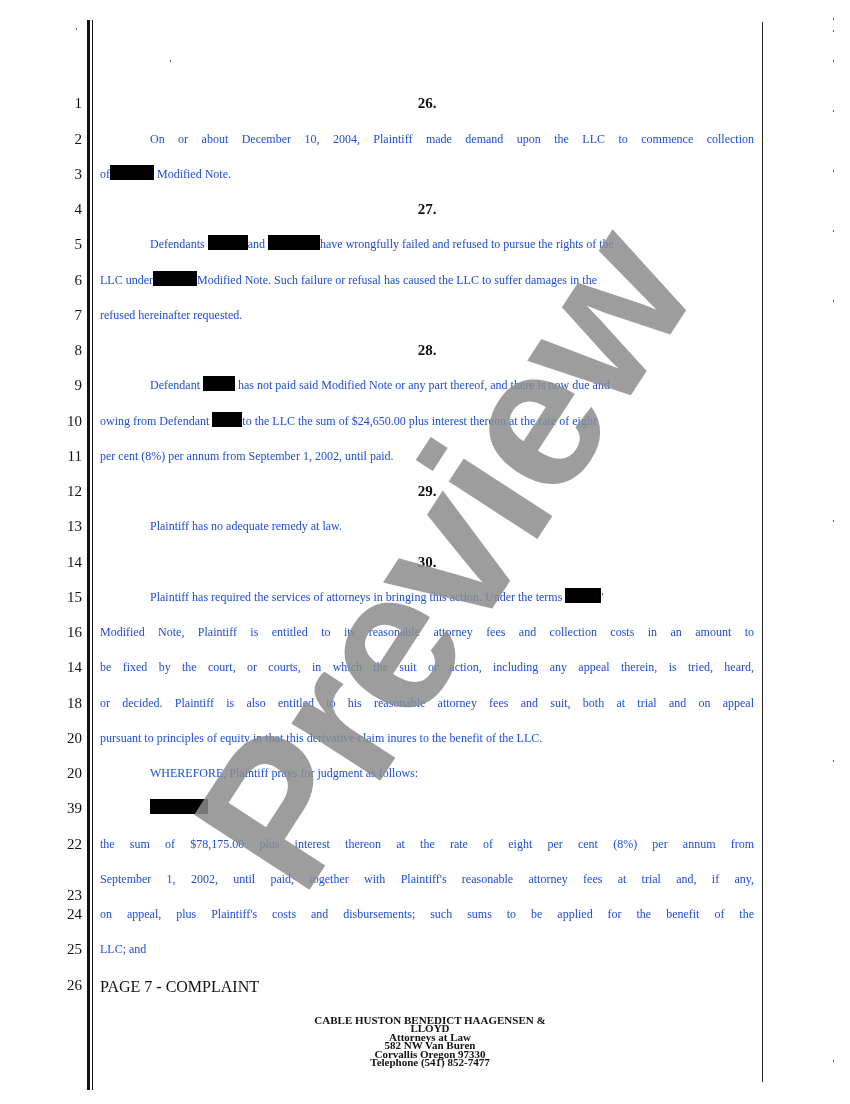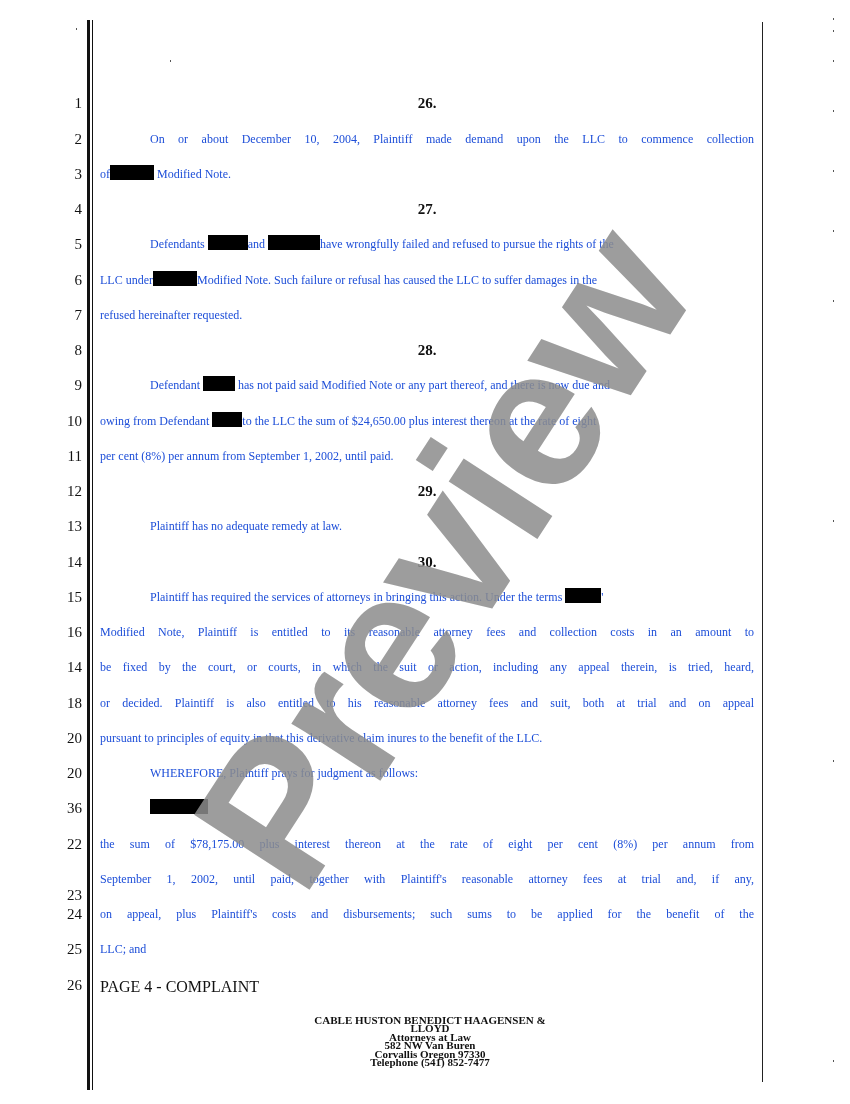--- a/index.html
+++ b/index.html
@@ -58,21 +58,21 @@
     <div class="line-no" style="top:447px">11</div>
     <div class="line-no" style="top:482px">12</div>
     <div class="line-no" style="top:517px">13</div>
     <div class="line-no" style="top:553px">14</div>
     <div class="line-no" style="top:588px">15</div>
     <div class="line-no" style="top:623px">16</div>
     <div class="line-no" style="top:658px">14</div>
     <div class="line-no" style="top:694px">18</div>
     <div class="line-no" style="top:729px">20</div>
     <div class="line-no" style="top:764px">20</div>
-    <div class="line-no" style="top:799px">36</div>
+    <div class="line-no" style="top:799px">39</div>
     <div class="line-no" style="top:835px">22</div>
     <div class="line-no" style="top:886px">23</div>
     <div class="line-no" style="top:905px">24</div>
     <div class="line-no" style="top:940px">25</div>
     <div class="line-no" style="top:976px">26</div>
   </div>
 
   <div>
     <div class="heading" style="top:94px">26.</div>
 
@@ -125,21 +125,21 @@
 
     <div class="line indent" style="top:799px">
       <span class="redact" style="width:58px"></span>
     </div>
 
     <div class="line justify" style="top:835px">the sum of $78,175.00 plus interest thereon at the rate of eight per cent (8%) per annum from</div>
     <div class="line justify" style="top:870px">September 1, 2002, until paid, together with Plaintiff's reasonable attorney fees at trial and, if any,</div>
     <div class="line justify" style="top:905px">on appeal, plus Plaintiff's costs and disbursements; such sums to be applied for the benefit of the</div>
     <div class="line" style="top:940px">LLC; and</div>
 
-    <div class="footer-line" style="top:978px">PAGE 4 - COMPLAINT</div>
+    <div class="footer-line" style="top:978px">PAGE 7 - COMPLAINT</div>
   </div>
 
   <div class="firm">
     <div>CABLE HUSTON BENEDICT HAAGENSEN &amp; LLOYD</div>
     <div>Attorneys at Law</div>
     <div>582 NW Van Buren</div>
     <div>Corvallis Oregon 97330</div>
     <div>Telephone (541) 852-7477</div>
   </div>
 

